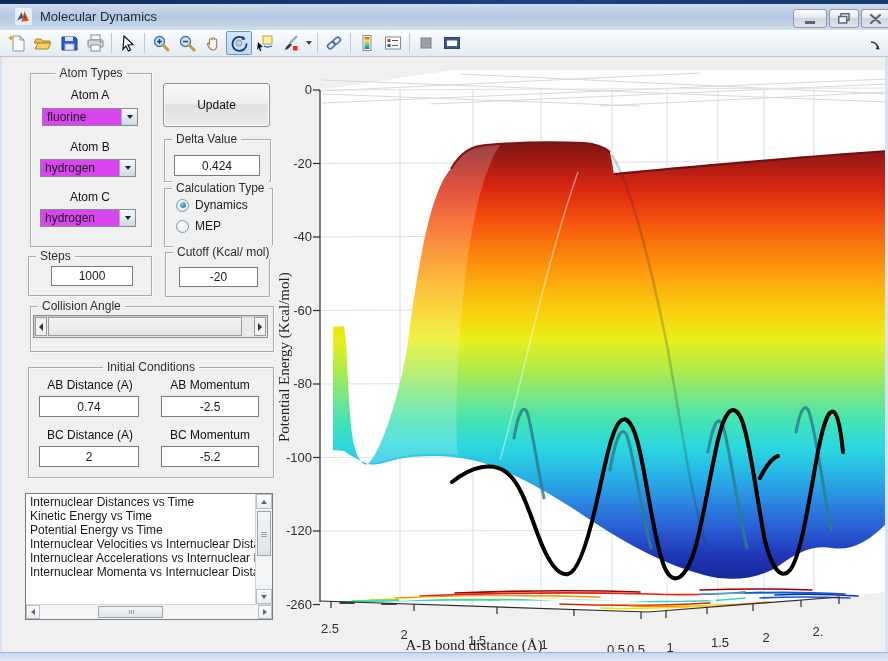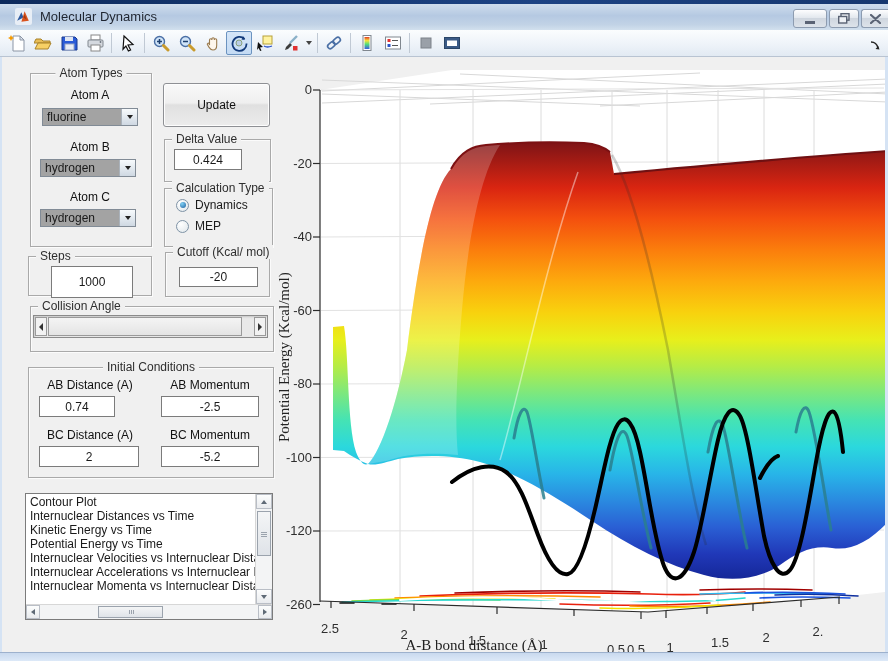--- a/index.html
+++ b/index.html
@@ -32,21 +32,21 @@
   .edge-l{position:absolute;left:0;top:57px;bottom:0;width:2px;background:#d5e3f4;}
   .edge-r{position:absolute;right:0;top:57px;bottom:0;width:3px;background:#d5e3f4;}
   .edge-b{position:absolute;left:0;bottom:0;right:0;height:8px;background:linear-gradient(#c9d9ee,#dde9f8);border-top:1px solid #9db1cd;}
   
   .grp{position:absolute;border:1px solid #a9a9a9;background:transparent;
        box-shadow:inset 1px 1px 0 rgba(255,255,255,.75),1px 1px 0 rgba(255,255,255,.7);}
   .gtitle{position:absolute;top:-8px;left:7px;background:#f0f0f0;padding:0 4px;font-size:12px;color:#2e2e2e;white-space:nowrap;}
   .grp.center .gtitle{left:50%;transform:translateX(-50%);}
   .ctl-label{position:absolute;font-size:12px;color:#111;text-align:center;}
   
-  .combo{position:absolute;height:18px;background:#a3a3a3;border:1px solid #818b96;display:flex;box-sizing:border-box;}
+  .combo{position:absolute;height:18px;background:#d946ef;border:1px solid #818b96;display:flex;box-sizing:border-box;}
   .combo .cv{flex:1;font-size:12px;padding:1px 0 0 4px;white-space:nowrap;overflow:hidden;}
   .combo .cbtn{width:15px;border-left:1px solid #aab2bb;background:linear-gradient(#f7fafc,#dfe6ed 60%,#cfd8e2);display:flex;align-items:center;justify-content:center;}
   .combo .arr{width:0;height:0;border-left:3.5px solid transparent;border-right:3.5px solid transparent;border-top:4px solid #222;}
   .edit{position:absolute;background:#fff;border:1px solid #7b7b7b;font-size:12px;
         display:flex;align-items:center;justify-content:center;box-sizing:border-box;}
   .btn7{position:absolute;border:1px solid #8e9094;border-radius:3px;font-size:12px;color:#111;
         background:linear-gradient(180deg,#f9f9f9,#efefef 45%,#e0e0e0 50%,#ececec);
         box-shadow:inset 0 0 0 1px #fdfdfd;display:flex;align-items:center;justify-content:center;}
   .radio-row{position:absolute;display:flex;align-items:center;gap:6px;}
   .radio{width:13px;height:13px;border-radius:50%;border:1px solid #7f93a6;position:relative;
@@ -441,38 +441,38 @@
   <span class="cbtn">
       <i class="arr"></i>
     </span>
 </div>
 
 <div class="btn7" style="left:163px;top:83px;width:105px;height:42px">Update</div>
 
 <div class="grp" style="left:164px;top:139px;width:105px;height:41px">
   <span class="gtitle">Delta Value</span>
 </div>
-<div class="edit" style="left:174px;top:149px;width:68px;height:21px">0.424</div>
+<div class="edit" style="left:174px;top:155px;width:86px;height:21px">0.424</div>
 
 <div class="grp" style="left:164px;top:188px;width:107px;height:57px">
   <span class="gtitle">Calculation Type</span>
 </div>
 <div class="radio-row" style="left:176px;top:198px">
   <span class="radio on"></span>
   <span class="radio-lbl">Dynamics</span>
 </div>
 <div class="radio-row" style="left:176px;top:219px">
   <span class="radio"></span>
   <span class="radio-lbl">MEP</span>
 </div>
 
 <div class="grp" style="left:28px;top:256px;width:122px;height:38px">
   <span class="gtitle">Steps</span>
 </div>
-<div class="edit" style="left:51px;top:266px;width:82px;height:32px">1000</div>
+<div class="edit" style="left:51px;top:266px;width:82px;height:20px">1000</div>
 
 <div class="grp" style="left:165px;top:252px;width:103px;height:43px">
   <span class="gtitle">Cutoff (Kcal/ mol)</span>
 </div>
 <div class="edit" style="left:179px;top:267px;width:79px;height:20px">-20</div>
 
 <div class="grp" style="left:30px;top:306px;width:242px;height:44px">
   <span class="gtitle">Collision Angle</span>
 </div>
 <div class="slider" style="left:33px;top:315px;width:235px;height:23px">
@@ -483,31 +483,30 @@
   <span class="sl-arrow right">
       <i></i>
     </span>
 </div>
 
 <div class="grp center" style="left:28px;top:367px;width:244px;height:109px">
   <span class="gtitle">Initial Conditions</span>
 </div>
 <span class="ctl-label" style="left:38px;top:378px;width:104px">AB Distance (A)</span>
 <span class="ctl-label" style="left:158px;top:378px;width:104px">AB Momentum</span>
-<div class="edit" style="left:39px;top:396px;width:76px;height:21px">0.74</div>
+<div class="edit" style="left:39px;top:396px;width:100px;height:21px">0.74</div>
 <div class="edit" style="left:161px;top:396px;width:98px;height:21px">-2.5</div>
 <span class="ctl-label" style="left:38px;top:428px;width:104px">BC Distance (A)</span>
 <span class="ctl-label" style="left:158px;top:428px;width:104px">BC Momentum</span>
 <div class="edit" style="left:39px;top:446px;width:100px;height:21px">2</div>
 <div class="edit" style="left:161px;top:446px;width:98px;height:21px">-5.2</div>
 
 <div class="listbox">
   <div class="lrows">
 
-  <div class="lrow">Contour Plot</div>
       <div class="lrow">Internuclear Distances vs Time</div>
       <div class="lrow">Kinetic Energy vs Time</div>
       <div class="lrow">Potential Energy vs Time</div>
       <div class="lrow">Internuclear Velocities vs Internuclear Distance</div>
       <div class="lrow">Internuclear Accelerations vs Internuclear Distance</div>
       <div class="lrow">Internuclear Momenta vs Internuclear Distance</div>
     </div>
   <div class="vscroll">
     <span class="sb-btn up" style="left:0;right:0;top:0;height:15px">
         <i></i>

